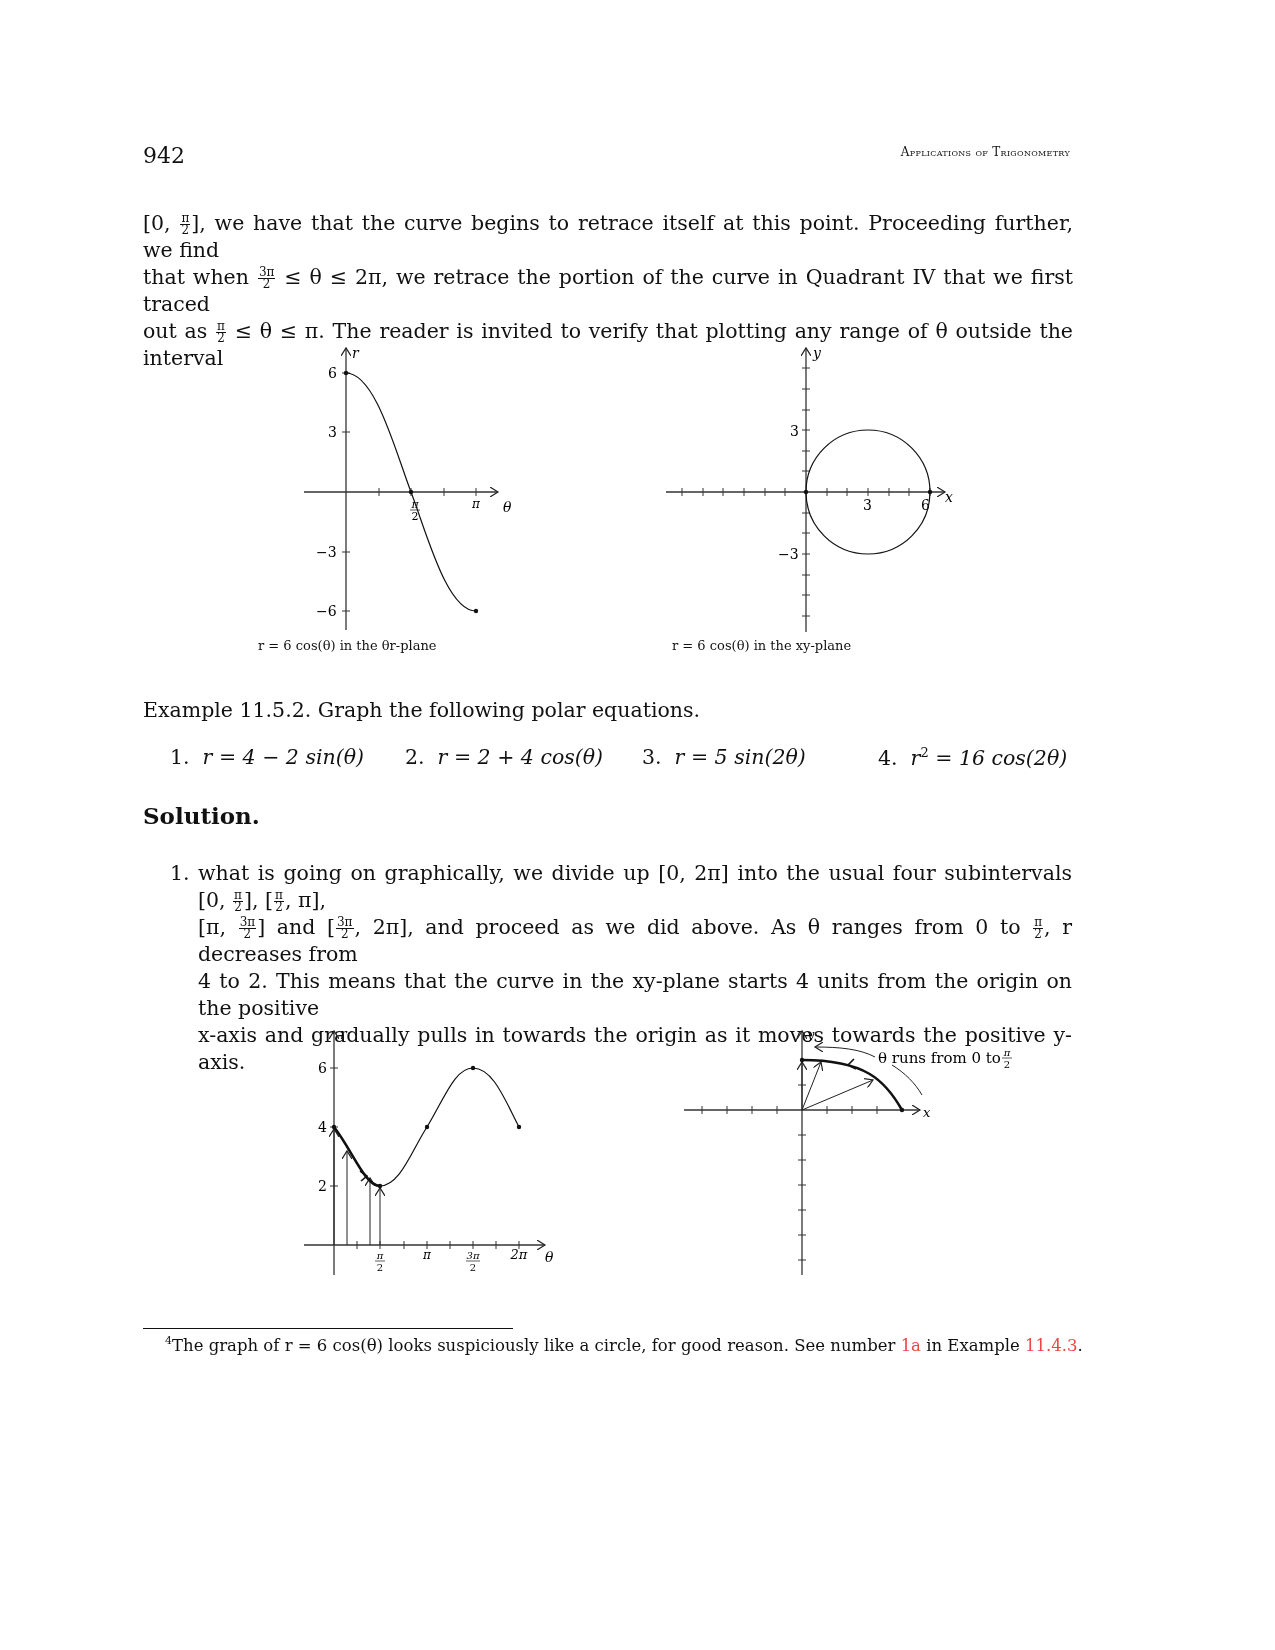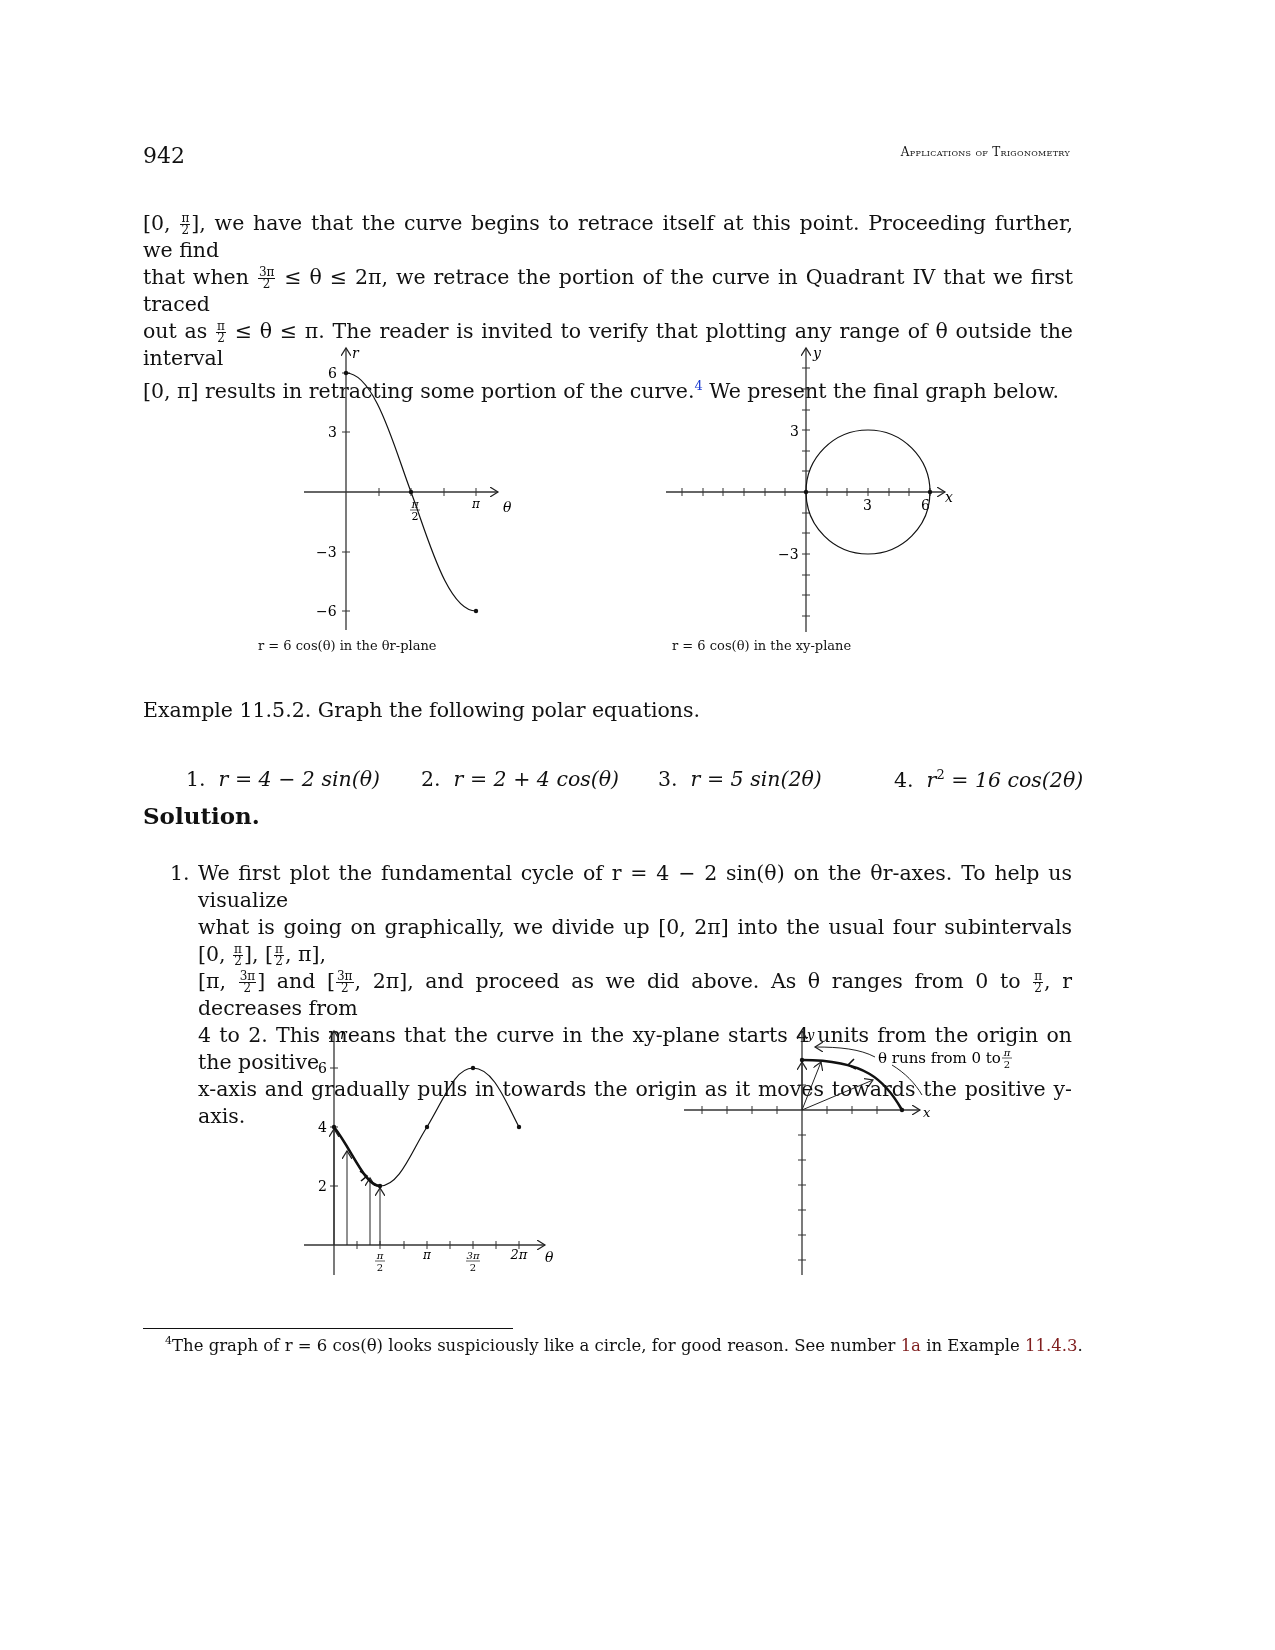--- a/index.html
+++ b/index.html
@@ -3,48 +3,47 @@
 <meta charset="utf-8">
 <style>
   html,body{margin:0;padding:0;background:#fff;}
   body{width:1275px;height:1650px;position:relative;font-family:"DejaVu Serif","Liberation Serif",serif;color:#111;}
   .abs{position:absolute;}
   .header-num{left:143px;top:143px;font-size:22px;}
   .header-title{right:205px;top:145px;font-size:12px;font-variant:small-caps;letter-spacing:0.3px;}
   .para{left:143px;width:930px;font-size:20.5px;line-height:27px;text-align:justify;}
   .para p{margin:0;}
   .sup{font-size:13px;vertical-align:super;color:#1a3ad0;}
-  .link{color:#7f1d1d;}
+  .link{color:#ef4444;}
   i{font-style:italic;}
   .frac{display:inline-block;vertical-align:middle;text-align:center;font-size:12px;line-height:11px;margin:0 1px;}
   .frac span{display:block;}
   .frac .n{border-bottom:1px solid #111;padding:0 1px;}
   .caption{font-size:13px;}
   .ex-title{left:143px;top:698px;font-size:20.5px;}
   .ex-title b{font-weight:normal;}
-  .eq-item{top:767px;font-size:20.5px;margin-left:16px;}
+  .eq-item{top:745px;font-size:20.5px;}
   .sol{left:143px;top:802px;font-size:23px;font-weight:bold;}
   .list1{left:170px;top:860px;width:902px;font-size:20.5px;line-height:27px;text-align:justify;}
   .list1 .num{position:absolute;left:0;top:0;}
   .list1 .body{margin-left:28px;}
   .fn-rule{left:143px;top:1328px;width:370px;height:1px;background:#111;}
   .footnote{left:165px;top:1334px;font-size:16.5px;}
   svg text{font-family:"DejaVu Serif","Liberation Serif",serif;}
 </style>
 </head>
 <body>
 
 <div class="abs header-num">942</div>
 <div class="abs header-title">Applications of Trigonometry</div>
 
 <div class="abs para" style="top:210px;">
   <p><span>[0, </span><span class="frac"><span class="n">π</span><span>2</span></span><span>], we have that the curve begins to retrace itself at this point. Proceeding further, we find</span></p>
   <p><span>that when </span><span class="frac"><span class="n">3π</span><span>2</span></span><span> ≤ θ ≤ 2π, we retrace the portion of the curve in Quadrant IV that we first traced</span></p>
   <p><span>out as </span><span class="frac"><span class="n">π</span><span>2</span></span><span> ≤ θ ≤ π. The reader is invited to verify that plotting any range of θ outside the interval</span></p>
-  <p style="text-align:left;"><span>[0, π] results in retracting some portion of the curve.</span><span class="sup">4</span><span> We present the final graph below.</span></p>
 </div>
 
 <svg class="abs" style="left:290px;top:340px;" width="240" height="295">
   <defs>
     <marker id="ah" markerWidth="10" markerHeight="10" refX="8" refY="5" orient="auto" markerUnits="userSpaceOnUse">
       <path d="M0,0 L8,5 L0,10" fill="none" stroke="#222" stroke-width="1.2"></path>
     </marker>
   </defs>
 
   <line x1="14" y1="152" x2="208" y2="152" stroke="#333" stroke-width="1.3" marker-end="url(#ah)"></line>
@@ -129,21 +128,20 @@
 <div class="abs eq-item" style="left:170px;"><span>1.</span>&nbsp; <i>r = 4 − 2 sin(θ)</i></div>
 <div class="abs eq-item" style="left:405px;"><span>2.</span>&nbsp; <i>r = 2 + 4 cos(θ)</i></div>
 <div class="abs eq-item" style="left:642px;"><span>3.</span>&nbsp; <i>r = 5 sin(2θ)</i></div>
 <div class="abs eq-item" style="left:878px;"><span>4.</span>&nbsp; <i>r</i><sup style="font-size:13px;">2</sup><i> = 16 cos(2θ)</i></div>
 
 <div class="abs sol">Solution.</div>
 
 <div class="abs list1">
   <span class="num">1.</span>
   <div class="body">
-    <div>We first plot the fundamental cycle of r = 4 − 2 sin(θ) on the θr-axes. To help us visualize</div>
     <div><span>what is going on graphically, we divide up [0, 2π] into the usual four subintervals [0, </span><span class="frac"><span class="n">π</span><span>2</span></span><span>], [</span><span class="frac"><span class="n">π</span><span>2</span></span><span>, π],</span></div>
     <div><span>[π, </span><span class="frac"><span class="n">3π</span><span>2</span></span><span>] and [</span><span class="frac"><span class="n">3π</span><span>2</span></span><span>, 2π], and proceed as we did above. As θ ranges from 0 to </span><span class="frac"><span class="n">π</span><span>2</span></span><span>, r decreases from</span></div>
     <div>4 to 2. This means that the curve in the xy-plane starts 4 units from the origin on the positive</div>
     <div>x-axis and gradually pulls in towards the origin as it moves towards the positive y-axis.</div>
   </div>
 </div>
 
 <svg class="abs" style="left:290px;top:1025px;" width="280" height="255">
   <defs>
     <marker id="ah3" markerWidth="10" markerHeight="10" refX="8" refY="5" orient="auto" markerUnits="userSpaceOnUse">

